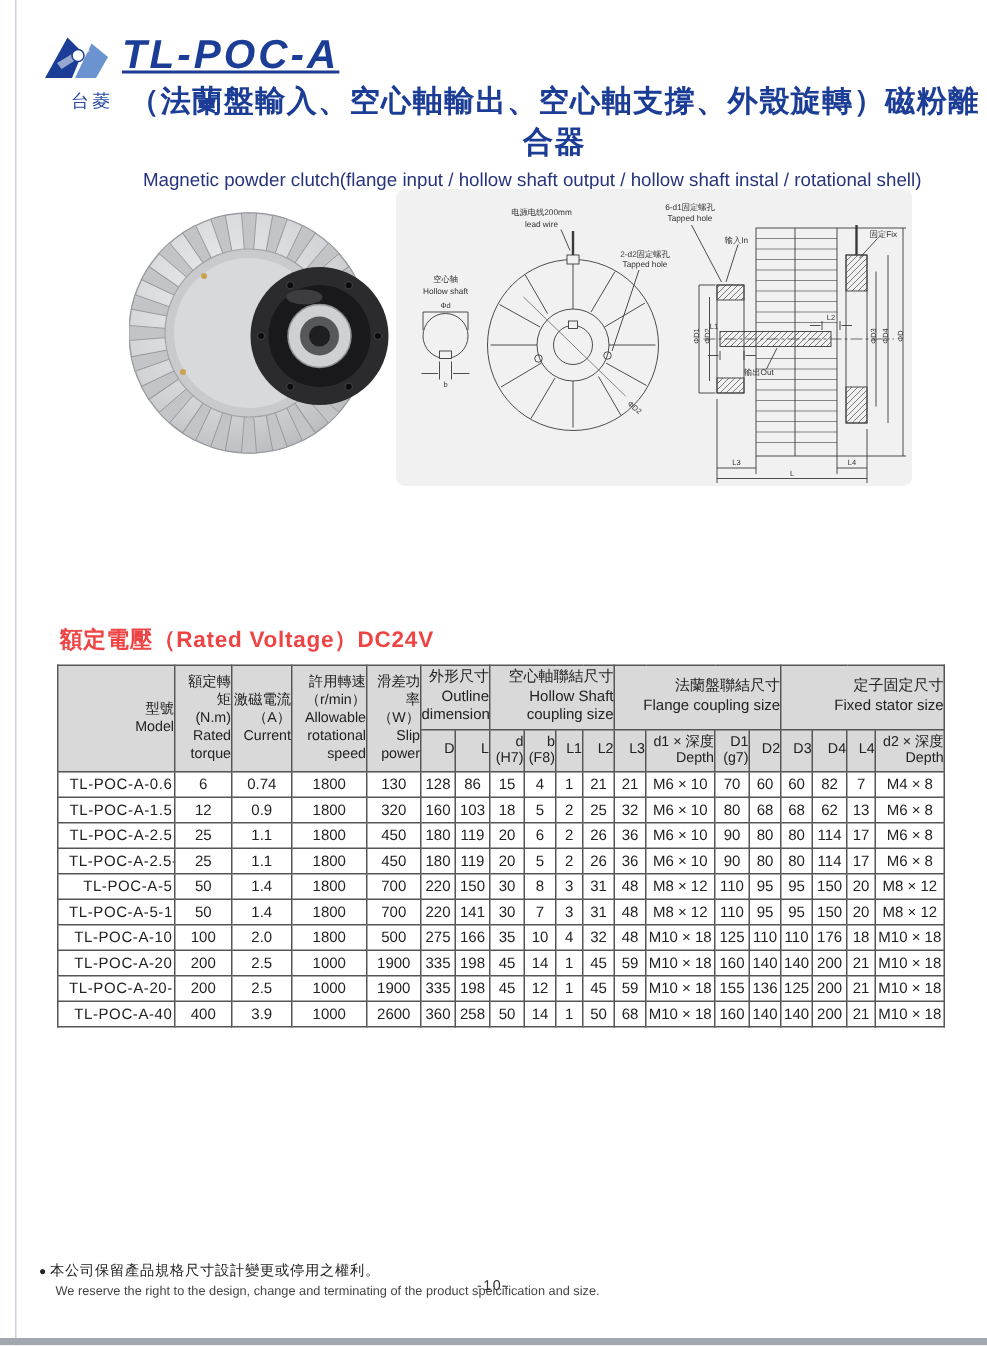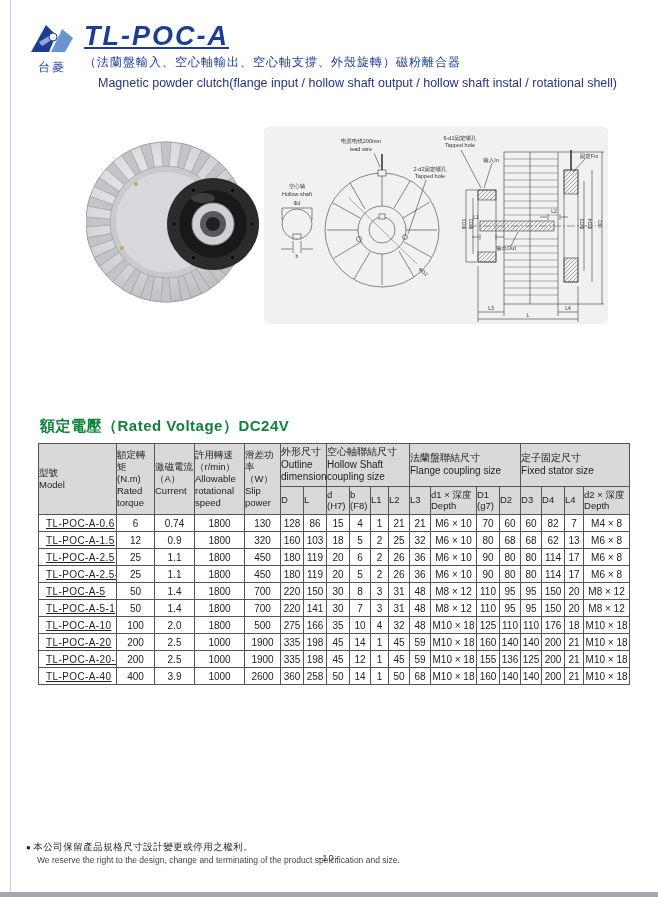--- a/index.html
+++ b/index.html
@@ -5,51 +5,51 @@
   html,body { margin:0; padding:0; background:#ffffff; }
   .page {
     position:relative; width:658px; height:897px; background:#ffffff;
     overflow:hidden; font-family:"Liberation Sans", sans-serif; color:#222;
   }
   .left-rule { position:absolute; left:10px; top:0; width:1px; height:100%; background:#c9d2e2; }
   .bottom-band { position:absolute; left:0; bottom:0; width:100%; height:5px; background:#a2a7b0; }
 
   
   .header { position:absolute; top:20px; left:26px; display:flex; align-items:flex-start; }
-  .logo-block { width:52px; text-align:center; margin-right:6px; }
+  .logo-block { width:52px; text-align:right; margin-right:6px; }
   .logo-block svg { display:block; margin:0 auto; }
   .brand-cn { color:#2a4aa0; font-size:12px; margin-top:1px; letter-spacing:2px; }
   .title-block { padding-top:2px; }
   .series-title { color:#1c3d96; font-size:27px; font-weight:bold; font-style:italic; letter-spacing:2px; line-height:1.05;text-decoration:underline; }
-  .subtitle-zh { color:#1c3d96; font-size:12px; font-weight:normal; margin-top:4px; letter-spacing:1px; }
+  .subtitle-zh { color:#1c3d96; font-size:20px; font-weight:bold; margin-top:4px; letter-spacing:1px;text-align:center; }
   .subtitle-en { color:#27347d; font-size:12.5px; margin-top:5px; margin-left:14px; }
 
   
   .media { position:absolute; top:125px; left:0; width:658px; height:205px; }
   .photo { position:absolute; left:86px; top:3px; }
   .drawing-box { position:absolute; left:264px; top:1px; width:344px; height:198px;
     background:#f1f1f2; border-radius:6px; }
   .drawing-box svg { display:block; }
   .tech-text { font-family:"Liberation Sans", sans-serif; fill:#333; }
 
   
   .table-section { position:absolute; top:417px; left:38px; width:583px; }
-  .table-title { font-size:15px; font-weight:bold; color:#15803d; margin:0 0 7px 2px; letter-spacing:0.5px; }
+  .table-title { font-size:15px; font-weight:bold; color:#ef4444; margin:0 0 7px 2px; letter-spacing:0.5px; }
   table.spec { border-collapse:collapse; table-layout:fixed; width:583px; }
   table.spec th, table.spec td { border:1px solid #555; }
   table.spec thead th {
     background:#d9d9d9; font-weight:normal; font-size:9.5px; line-height:1.25;
-    white-space:pre-line; color:#222; padding:2px 0; text-align:left;
+    white-space:pre-line; color:#222; padding:2px 0; text-align:right;
   }
   table.spec thead th.grp { font-size:10px; }
   table.spec tbody td {
     font-size:10px; height:16px; text-align:center; color:#222; padding:0 1px;
     white-space:nowrap; overflow:hidden;
   }
-  table.spec tbody td.model-col { text-align:left; padding-left:7px; letter-spacing:0.4px;text-decoration:underline; }
+  table.spec tbody td.model-col { text-align:right; padding-left:7px; letter-spacing:0.4px; }
 
   
   .footer { position:absolute; left:26px; top:841px; width:610px; }
   .note-zh { font-size:9.5px; color:#222; letter-spacing:0.5px; }
   .note-zh .bullet { font-size:8px; margin-right:2px; }
   .note-en { font-size:8.5px; color:#444; margin-left:11px; margin-top:1px; }
   .page-num { position:absolute; left:292px; top:11px; font-size:9.5px; color:#333; letter-spacing:1px; }
 </style>
 </head>
 <body>

